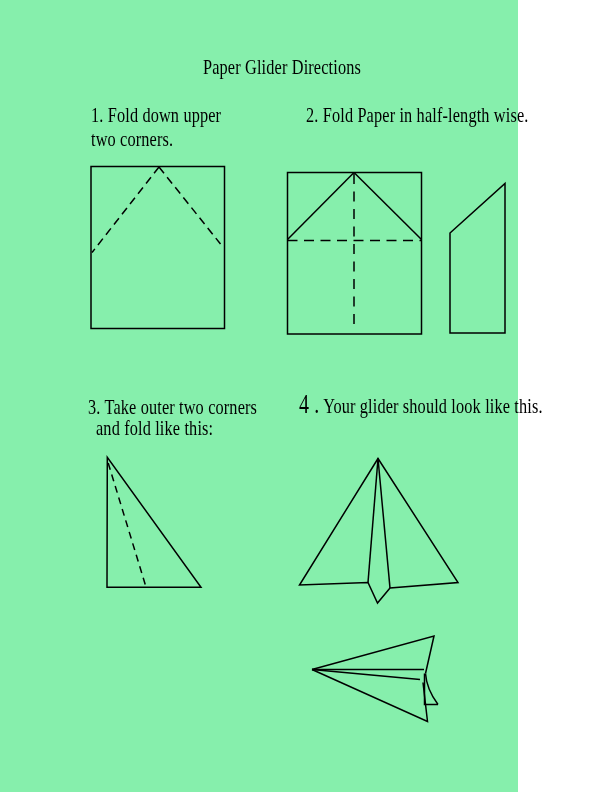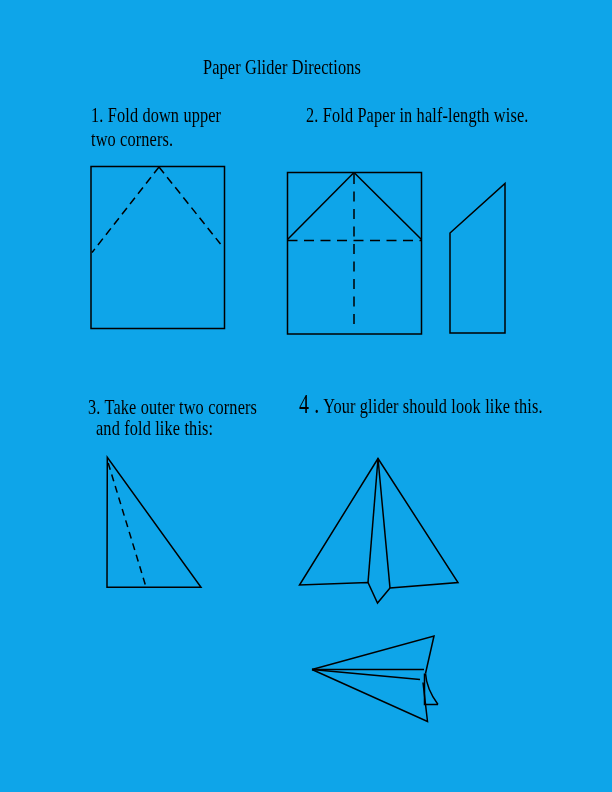--- a/index.html
+++ b/index.html
@@ -5,23 +5,23 @@
   html, body {
     margin: 0;
     padding: 0;
     width: 612px;
     height: 792px;
     background: #ffffff;
     overflow: hidden;
   }
   .page {
     position: relative;
-    width: 612px;
+    width: 518px;
     height: 792px;
-    background: #0ea5e9;
+    background: #86efac;
     font-family: "Liberation Serif", "DejaVu Serif", serif;
     color: #000000;
   }
   .txt {
     position: absolute;
     font-size: 22px;
     line-height: 1;
     white-space: nowrap;
     color: #000;
     transform: scaleX(0.74);

